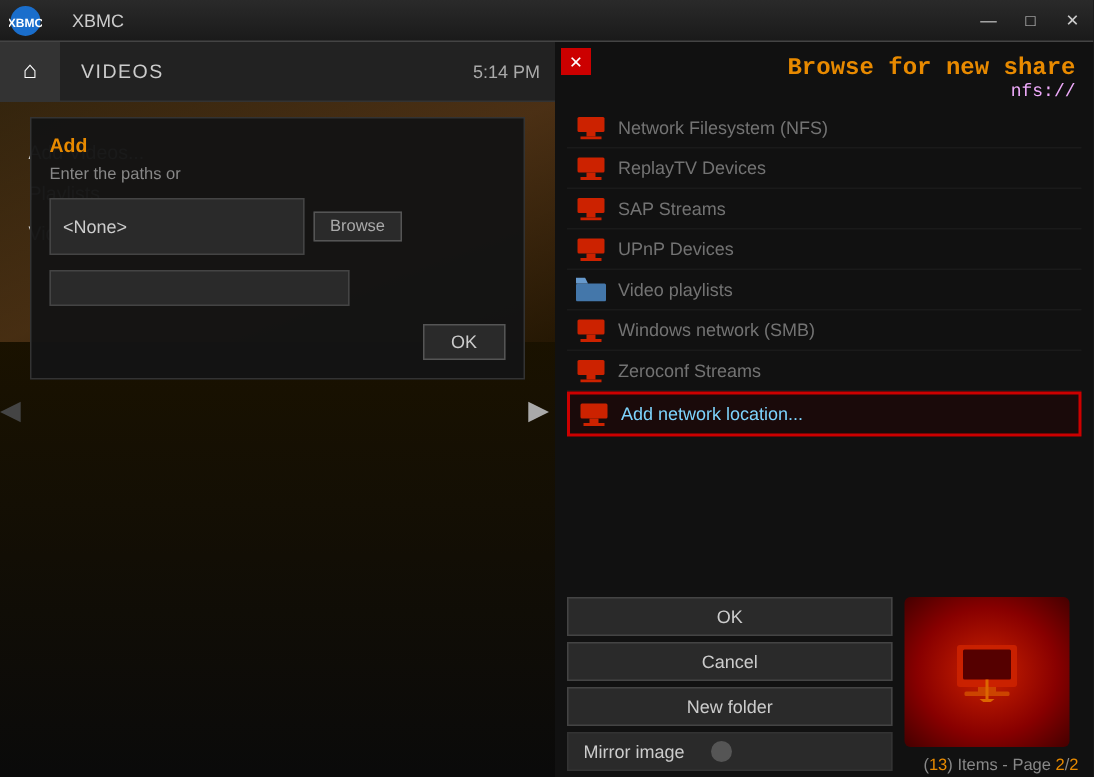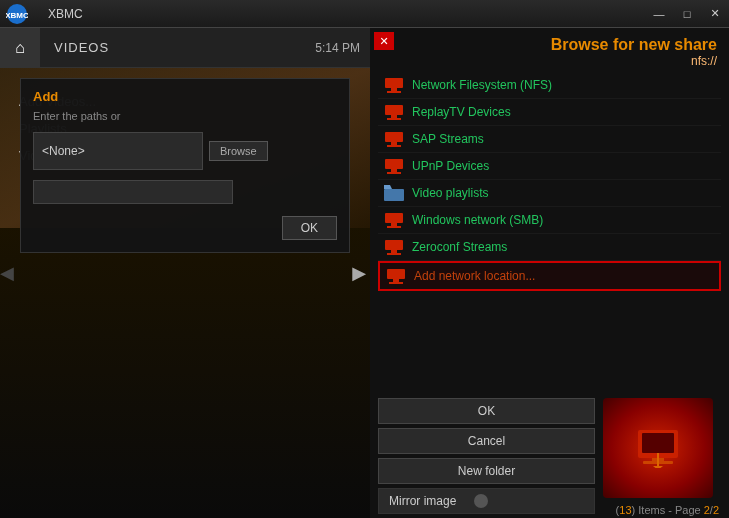--- a/index.html
+++ b/index.html
@@ -212,28 +212,29 @@
       background: #111;
       position: relative;
       display: flex;
       flex-direction: column;
     }
 
     
     #browse-header {
       padding: 8px 12px 4px 12px;
       text-align: right;
+      font-family: Liberation Mono, monospace;
     }
     #browse-title {
       color: #e88a00;
       font-size: 16px;
       font-weight: bold;
     }
     #browse-path {
-      color: #fdba74;
+      color: #f0abfc;
       font-size: 12px;
     }
 
     
     #rp-close {
       position: absolute;
       top: 4px;
       left: 4px;
       background: #c00;
       color: #fff;
@@ -251,29 +252,29 @@
     #network-list {
       flex: 1;
       overflow-y: auto;
       padding: 0 8px;
     }
     .network-item {
       display: flex;
       align-items: center;
       gap: 8px;
       padding: 5px 6px;
-      color: #22c55e;
+      color: #737373;
       font-size: 12px;
       cursor: pointer;
       border-bottom: 1px solid #1a1a1a;
     }
     .network-item.highlighted {
       border: 2px solid #cc0000;
       background: #1a0a0a;
-      color: #c2410c;
+      color: #7dd3fc;
     }
     .net-icon {
       width: 20px;
       height: 16px;
       display: flex;
       align-items: center;
       justify-content: center;
       flex-shrink: 0;
     }
     .action-btn {

